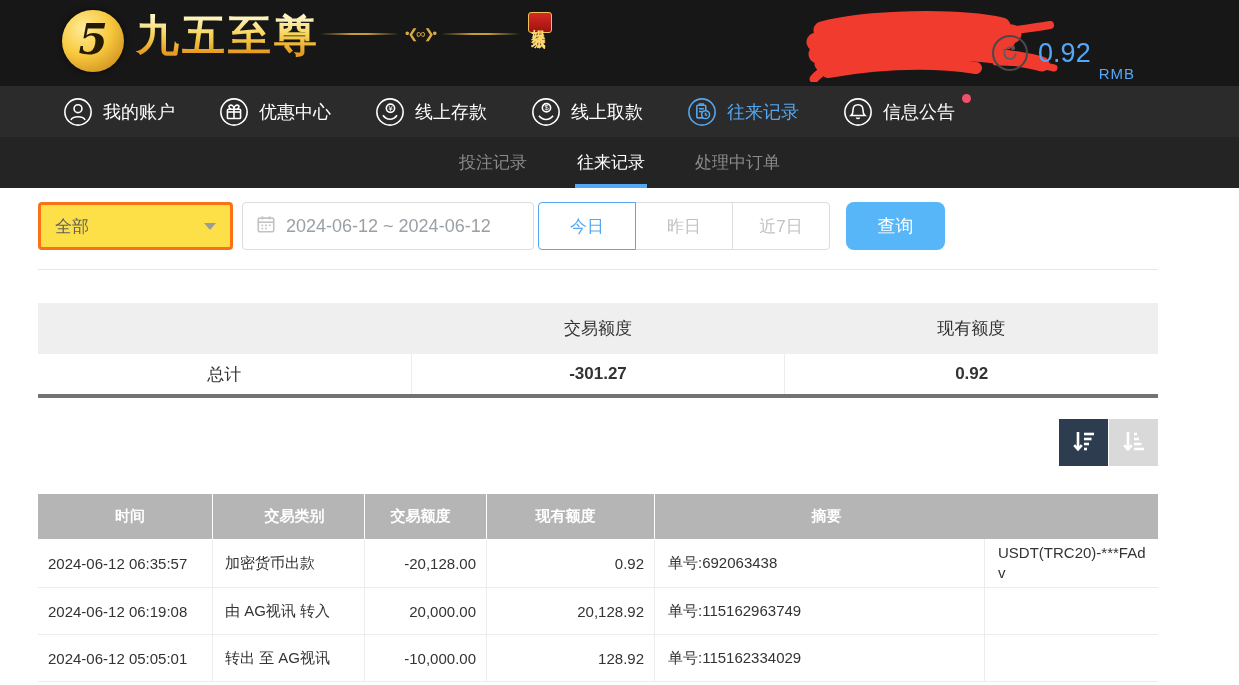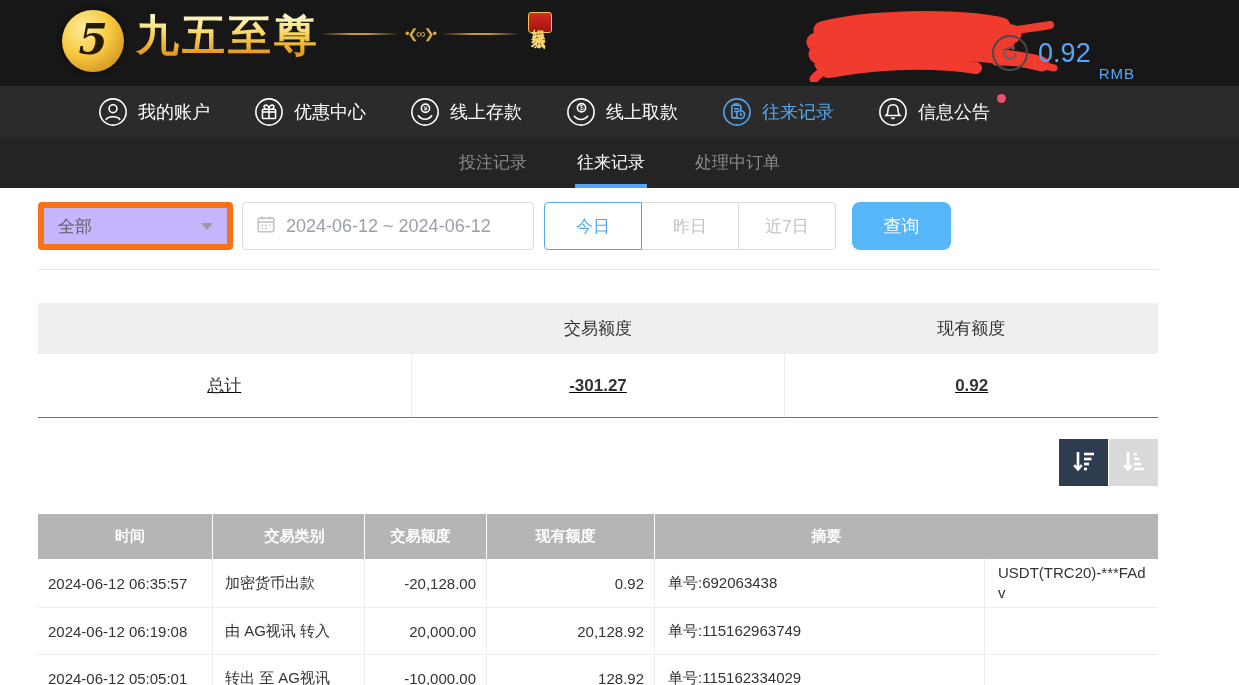--- a/index.html
+++ b/index.html
@@ -30,64 +30,64 @@
     letter-spacing:3px; text-align:center; }
   .scribble { position:absolute; left:806px; top:10px; }
   .balance { position:absolute; right:104px; top:24px; display:flex; align-items:center; gap:10px; }
   .refresh-circle { width:36px; height:36px; border-radius:50%; border:2px solid #494949;
     display:flex; align-items:center; justify-content:center; color:#5c5c5c; }
   .balance-amount { color:#55a8f7; font-size:27px; }
   .balance-currency { color:#55a8f7; font-size:15px; letter-spacing:1px; margin-left:-2px; padding-top:6px;margin-top:35px; }
 
   
   .main-nav { height:51px; background:#2b2b2b; display:flex; align-items:center;
-    padding-left:98px; gap:44px; }
+    padding-left:63px; gap:44px; }
   .nav-item { display:flex; align-items:center; gap:10px; color:#fff; font-size:18px;
     cursor:pointer; position:relative; white-space:nowrap; }
   .nav-item svg { display:block; }
   .nav-item.active { color:#54a7f0; }
   .notif-dot { position:absolute; right:-16px; top:-3px; width:9px; height:9px;
     border-radius:50%; background:#f0506a; }
 
   
   .sub-nav { height:51px; background:#242424; display:flex; justify-content:center; gap:46px; }
   .sub-tab { color:#8a8a8a; font-size:17px; line-height:51px; position:relative;
     cursor:pointer; padding:0 2px; }
   .sub-tab.active { color:#ffffff; }
   .sub-tab.active::after { content:""; position:absolute; left:0; right:0; bottom:0;
     height:4px; background:#54a7f0; }
 
   
   .content { padding:0 81px 0 38px; }
   .filter-row { margin-top:14px; display:flex; height:48px; align-items:stretch; }
-  .select-box { width:195px; border:6px solid #f97316; border-radius:4px; display:flex;
+  .select-box { width:195px; border:3px solid #f97316; border-radius:4px; display:flex;
     align-items:center; justify-content:space-between; padding:0 14px; color:#5f5f5f;
-    font-size:17px; cursor:pointer; background:#c4b5fd; }
+    font-size:17px; cursor:pointer; background:#fde047; }
   .caret-down { width:0; height:0; border-left:6px solid transparent; border-right:6px solid transparent;
     border-top:7px solid #9b9b9b; }
   .date-box { margin-left:9px; width:292px; border:1px solid #dcdcdc; border-radius:4px;
     display:flex; align-items:center; gap:10px; padding:0 13px; color:#9aa0a6; font-size:18px;
     cursor:pointer; background:#fff; }
-  .quick-group { margin-left:10px; display:flex; }
+  .quick-group { margin-left:4px; display:flex; }
   .quick-btn { width:98px; border:1px solid #dcdcdc; background:#fff; color:#c2c2c2;
     font-size:17px; margin-left:-1px; cursor:pointer; position:relative;
     font-family:"Liberation Sans", sans-serif; }
   .quick-btn:first-child { border-radius:4px 0 0 4px; margin-left:0; }
   .quick-btn:last-child { border-radius:0 4px 4px 0; }
   .quick-btn.active { border-color:#54a7f0; color:#54a7f0; z-index:2; }
   .search-btn { margin-left:16px; width:99px; background:#57b6f8; border:none; border-radius:8px;
     color:#fff; font-size:18px; cursor:pointer; font-family:"Liberation Sans", sans-serif; }
   .divider { margin-top:19px; border-bottom:1px solid #e6e6e6; }
 
   
   .summary { margin-top:33px; }
   .summary-header { display:flex; height:51px; background:#efefef; }
   .summary-header > div { flex:1; display:flex; align-items:center; justify-content:center;
     color:#333; font-size:17px; }
-  .summary-row { display:flex; height:64px; border-bottom:1px solid #737373;text-decoration:underline; }
+  .summary-row { display:flex; height:44px; border-bottom:4px solid #737373; }
   .summary-row > div { flex:1; display:flex; align-items:center; justify-content:center;
     color:#333; font-size:17px; }
   .summary-row > div + div { border-left:1px solid #ececec; }
   .summary-num { font-weight:bold; }
 
   
   .sort-row { margin-top:21px; display:flex; justify-content:flex-end; gap:1px; }
   .sort-btn { width:49px; height:47px; border:none; display:flex; align-items:center;
     justify-content:center; cursor:pointer; }
   .sort-desc { background:#2e3c50; }

